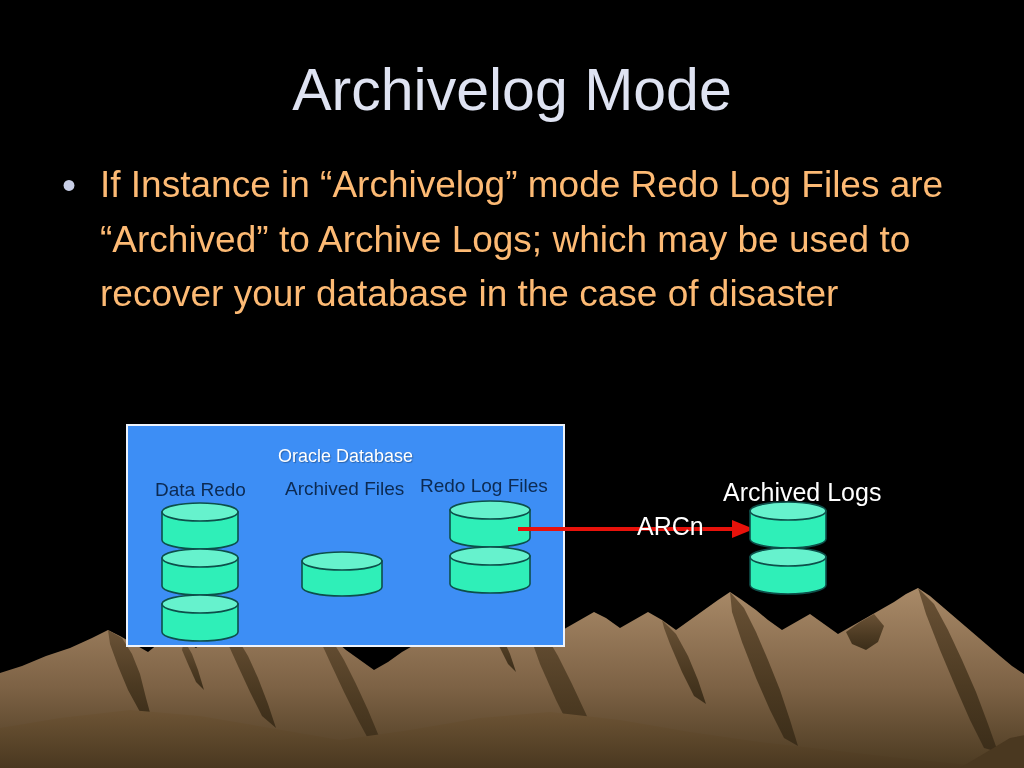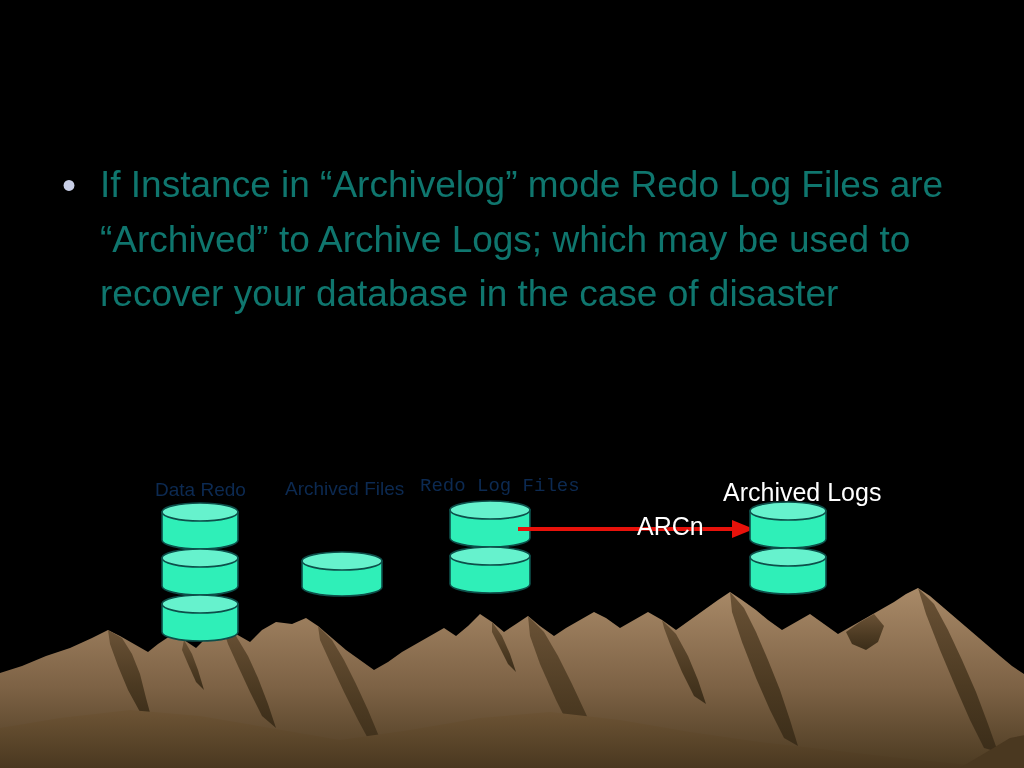--- a/index.html
+++ b/index.html
@@ -70,21 +70,21 @@
     line-height: 54px;
     color: #c9cfe6;
     text-align: left;
     padding-left: 4px;
     box-sizing: border-box;
   }
   .bullet-text {
     flex: 1 1 auto;
     font-size: 37px;
     line-height: 54.5px;
-    color: #0f766e;
+    color: #fdba74;
     text-shadow: 2px 2px 2px rgba(0,0,0,0.35);
     max-width: 866px;
   }
 
   
   #diagram {
     position: absolute;
     left: 0;
     top: 0;
     width: 1024px;
@@ -113,21 +113,21 @@
   }
 
   .col-label {
     position: absolute;
     font-size: 19px;
     color: #0c2a52;
     white-space: nowrap;
   }
   #lbl-data   { left: 155px; top: 479px; }
   #lbl-ctrl   { left: 285px; top: 478px; }
-  #lbl-redo   { left: 420px; top: 475px; font-family: Liberation Mono, monospace; }
+  #lbl-redo   { left: 420px; top: 475px; }
 
   .ext-label {
     position: absolute;
     font-size: 25px;
     color: #ffffff;
     white-space: nowrap;
     text-shadow: 1px 1px 1px rgba(0,0,0,0.35);
   }
   #lbl-arch   { left: 723px; top: 478px; }
   #lbl-arcn   { left: 637px; top: 500px; margin-top: 12px; }
@@ -205,30 +205,34 @@
       L984,170 L970,142 L956,110 L940,72 L926,36 Z"></path>
 
     <path fill="url(#mtnFront)" d="
       M0,150 L60,140 L130,132 L200,138 L270,150 L340,162 L410,152
       L480,140 L550,134 L620,142 L690,154 L760,164 L830,172 L900,180
       L960,186 L1024,190 L1024,190 L0,190 Z"></path>
     <path fill="#4a3820" d="
       M1096,190 L960,190 L1010,160 L1060,150 L1096,156 Z"></path>
   </svg>
 
+  <div id="title">Archivelog Mode</div>
 
   <div id="bullet-block">
     <div class="bullet-row">
       <div class="bullet-dot">•</div>
       <div class="bullet-text">If Instance in “Archivelog” mode Redo Log Files are “Archived” to Archive Logs; which may be used to recover your database in the case of disaster</div>
     </div>
   </div>
 
   <div id="diagram">
 
+    <div id="db-panel">
+      <div id="db-panel-title">Oracle Database</div>
+    </div>
 
     <div class="col-label" id="lbl-data">Data Redo</div>
     <div class="col-label" id="lbl-ctrl">Archived Files</div>
     <div class="col-label" id="lbl-redo">Redo Log Files</div>
 
     <div class="cyl" style="left:160px; top:502px;">
       <svg width="80" height="48" viewBox="0 0 80 48">
         <path d="M2,10 L2,38 A38,9 0 0 0 78,38 L78,10 Z" fill="#2fefb8" stroke="#0d4f4a" stroke-width="1.6"></path>
         <ellipse cx="40" cy="10" rx="38" ry="9" fill="#66f2cd" stroke="#0d4f4a" stroke-width="1.6"></ellipse>
       </svg>

